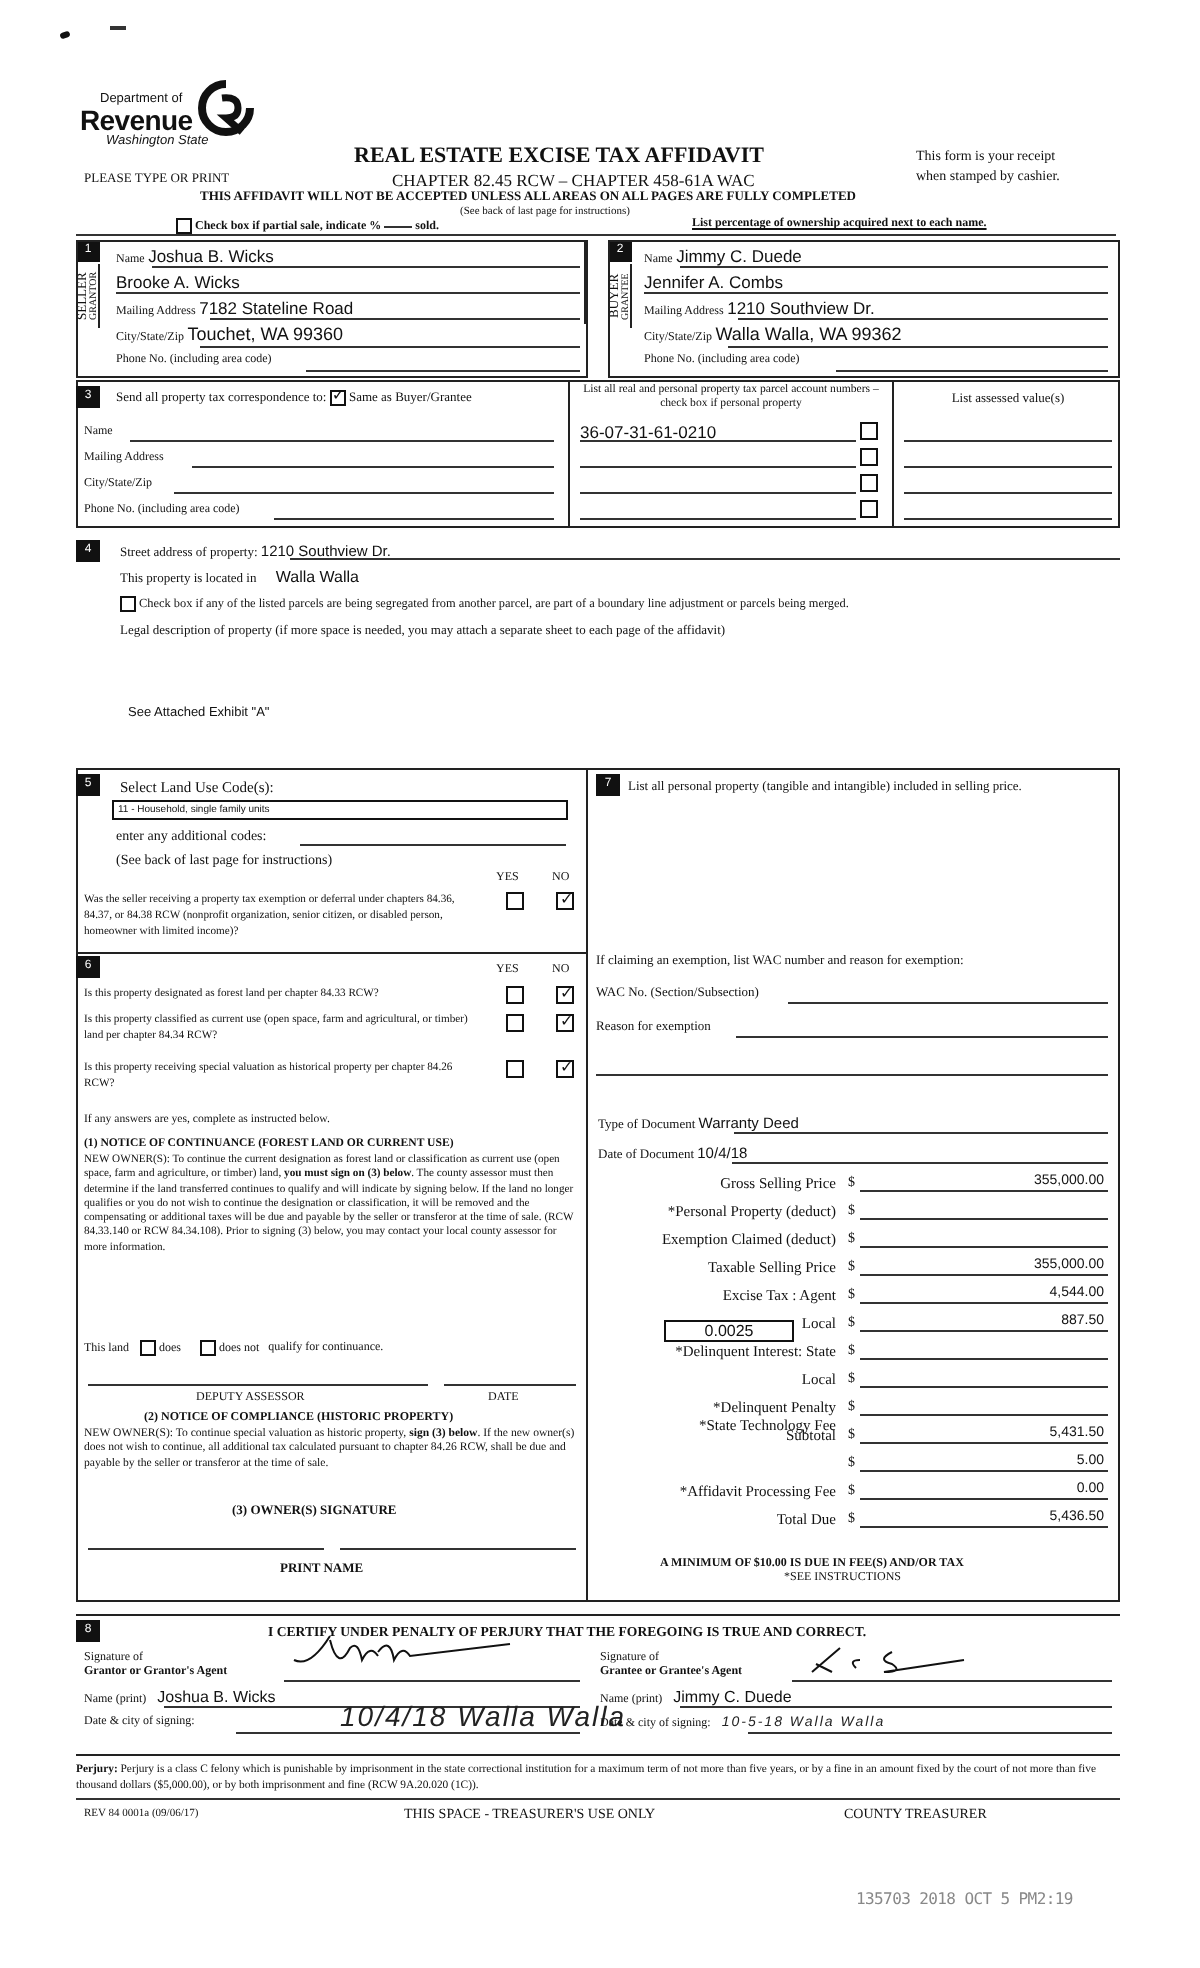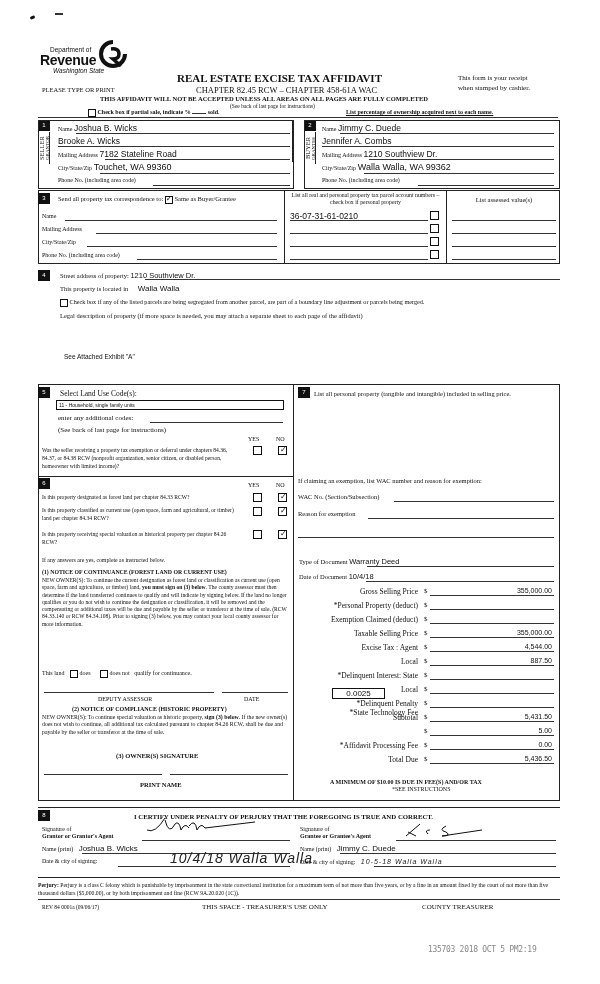--- a/index.html
+++ b/index.html
@@ -262,21 +262,21 @@
   <div class="row-right" style="left:300px;top:629px;width:118px;">Taxable Selling Price</div>
   <div class="abs" style="left:424px;top:629px;font-size:7px;">$</div>
   <div class="uline" style="left:430px;top:637px;width:124px;"></div>
   <div class="val" style="left:430px;top:629px;width:122px;">355,000.00</div>
 
   <div class="row-right" style="left:300px;top:643px;width:118px;">Excise Tax : Agent</div>
   <div class="abs" style="left:424px;top:643px;font-size:7px;">$</div>
   <div class="uline" style="left:430px;top:651px;width:124px;"></div>
   <div class="val" style="left:430px;top:643px;width:122px;">4,544.00</div>
 
-  <div class="abs sans" style="left:332px;top:688px;width:53px;height:11px;border:1px solid #111;text-align:center;font-size:8px;line-height:10px;">
+  <div class="abs sans" style="left:332px;top:660px;width:65px;height:11px;border:1px solid #111;text-align:center;font-size:8px;line-height:10px;">
     <span>0.0025</span>
   </div>
   <div class="row-right" style="left:380px;top:657px;width:38px;">Local</div>
   <div class="abs" style="left:424px;top:657px;font-size:7px;">$</div>
   <div class="uline" style="left:430px;top:665px;width:124px;"></div>
   <div class="val" style="left:430px;top:657px;width:122px;">887.50</div>
 
   <div class="row-right" style="left:300px;top:671px;width:118px;">*Delinquent Interest: State</div>
   <div class="abs" style="left:424px;top:671px;font-size:7px;">$</div>
   <div class="uline" style="left:430px;top:679px;width:124px;"></div>

